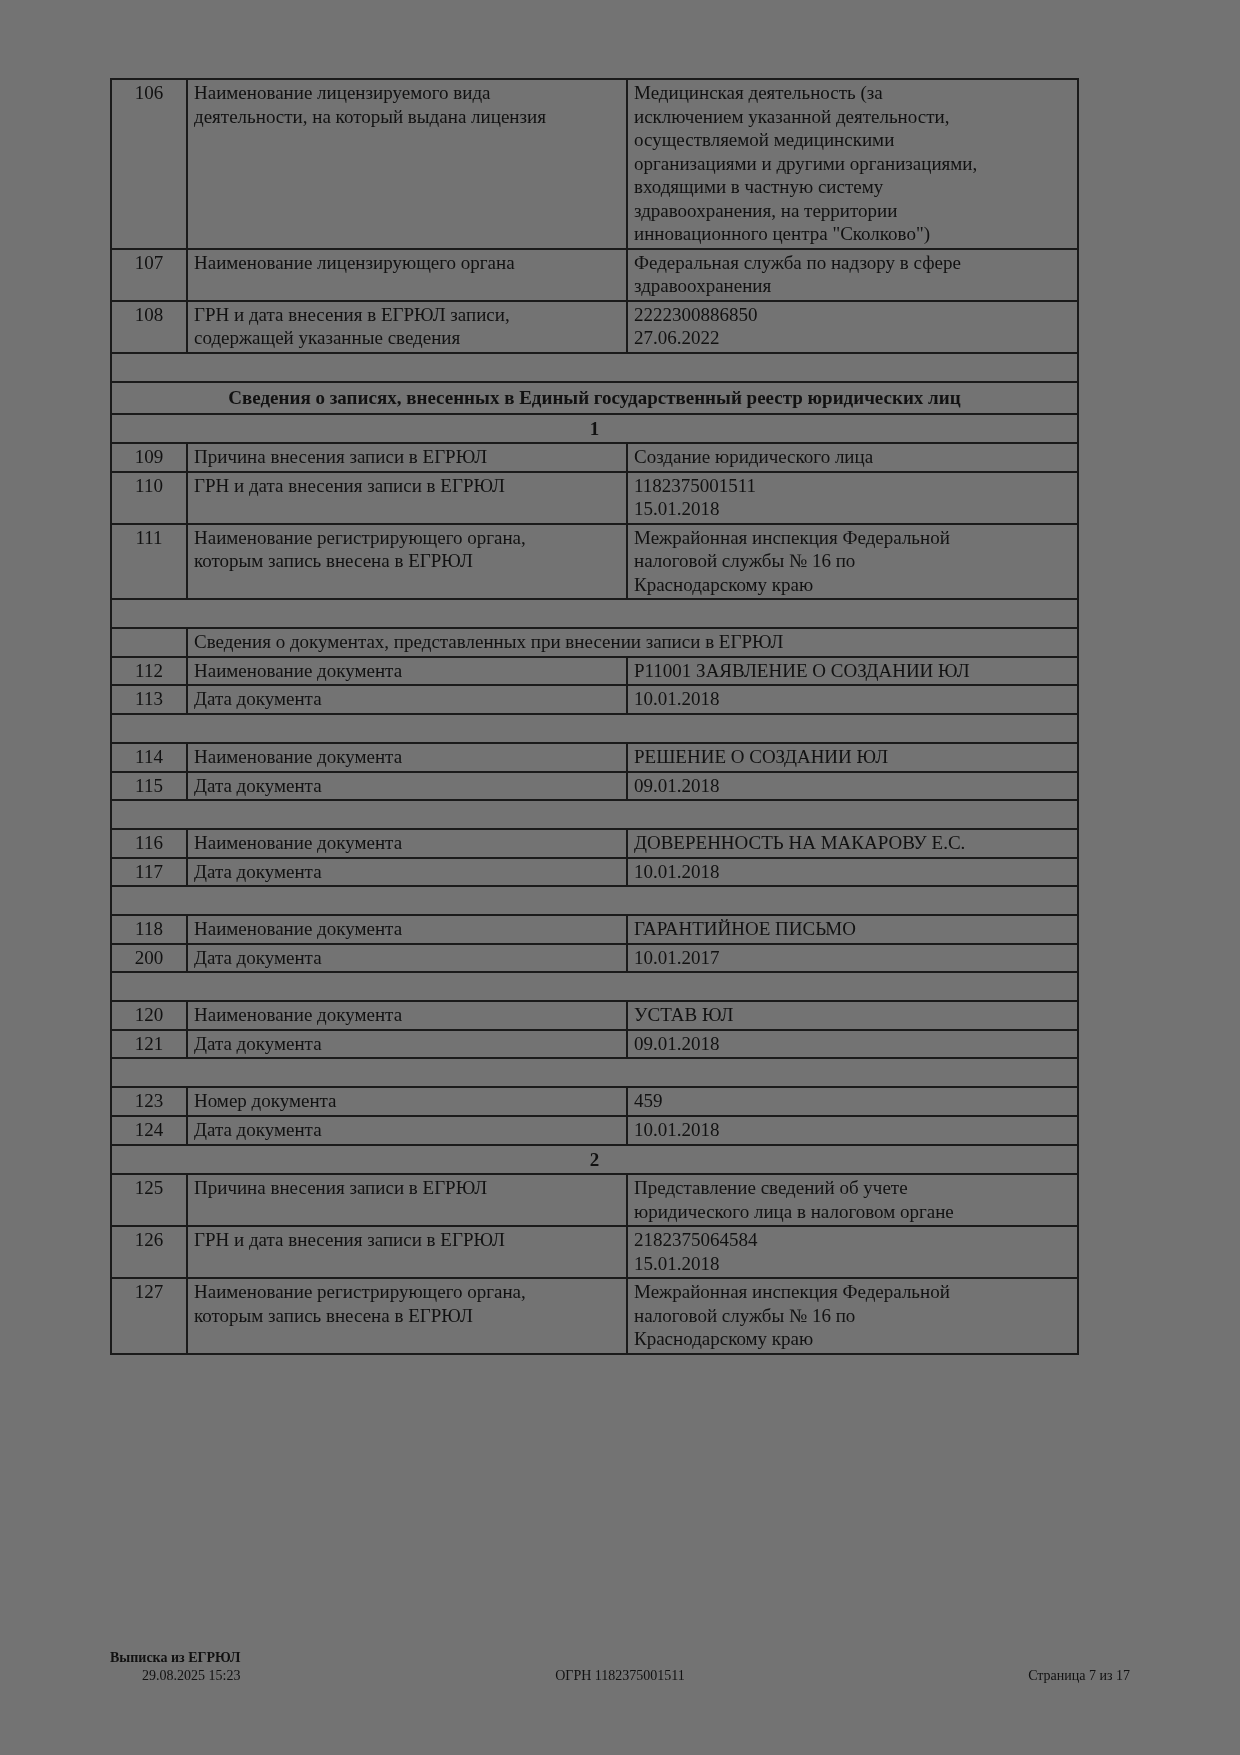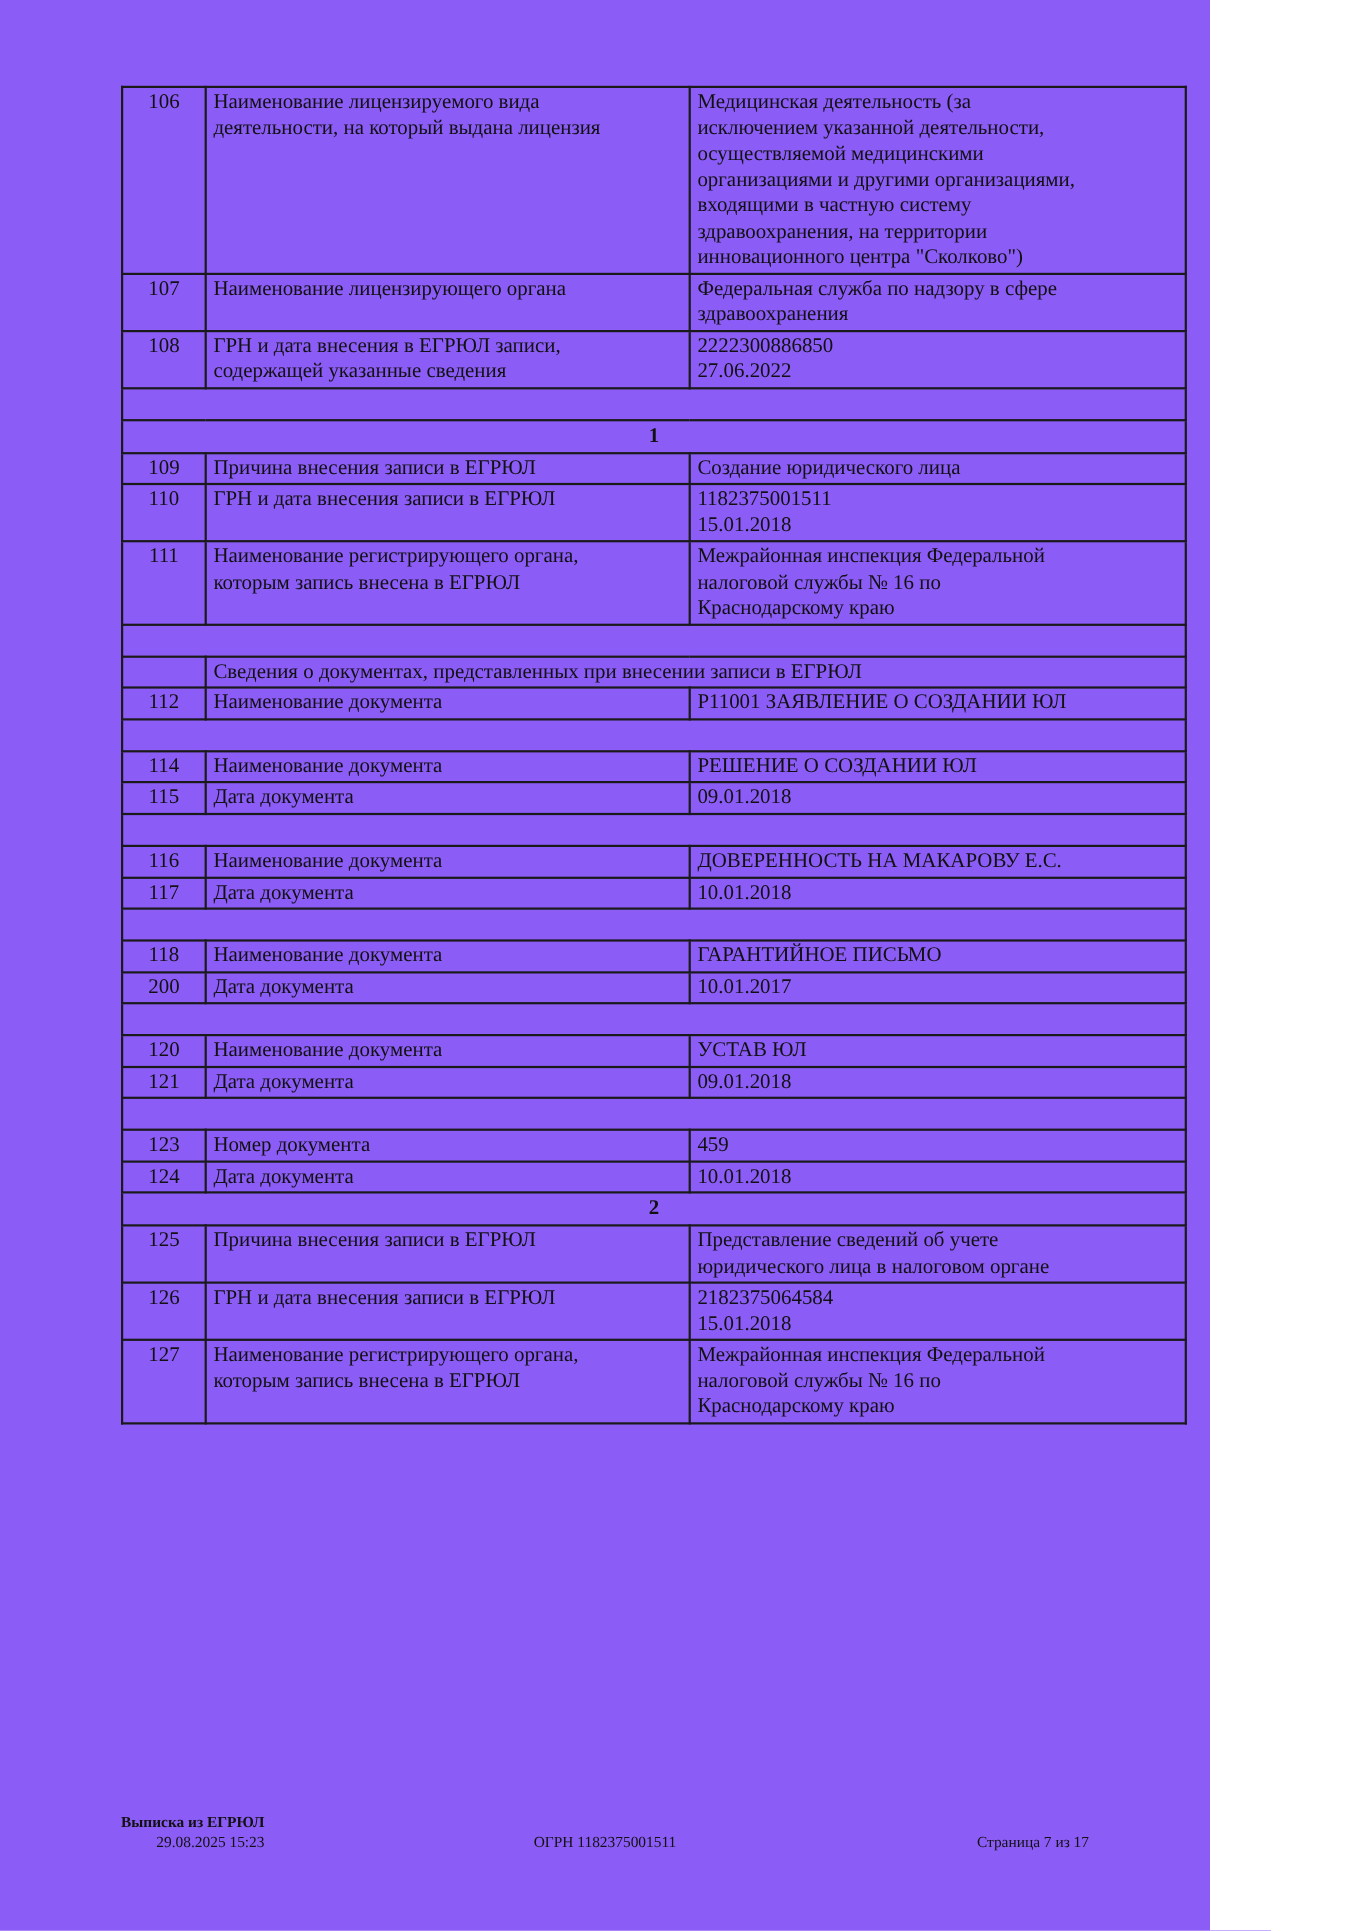--- a/index.html
+++ b/index.html
@@ -4,21 +4,21 @@
 <style>
   html,body{margin:0;padding:0;}
   body{
     width:1240px;height:1755px;
     background:#ffffff;
     font-family:"Liberation Serif", serif;
     color:#111;
     position:relative;
   }
   .page{
-    position:absolute;left:0;top:0;width:1100px;height:1755px;background:#8b5cf6;
+    position:absolute;left:0;top:0;width:1240px;height:1755px;background:#737373;
   }
   table.egrul{
     position:absolute;
     left:110px;top:78px;
     width:925px;
     border-collapse:collapse;
     table-layout:fixed;
   }
   table.egrul td{
     border:2px solid #1a1a1a;
@@ -87,20 +87,23 @@
         <tr class="row-data">
           <td class="col-num">108</td>
           <td class="col-label">ГРН и дата внесения в ЕГРЮЛ записи,
 содержащей указанные сведения</td>
           <td class="col-value">2222300886850
 27.06.2022</td>
         </tr>
         <tr class="row-spacer">
           <td colspan="3"></td>
         </tr>
+        <tr class="row-section">
+          <td colspan="3">Сведения о записях, внесенных в Единый государственный реестр юридических лиц</td>
+        </tr>
         <tr class="row-group">
           <td colspan="3">1</td>
         </tr>
         <tr class="row-data">
           <td class="col-num">109</td>
           <td class="col-label">Причина внесения записи в ЕГРЮЛ</td>
           <td class="col-value">Создание юридического лица</td>
         </tr>
         <tr class="row-data">
           <td class="col-num">110</td>
@@ -120,20 +123,25 @@
           <td colspan="3"></td>
         </tr>
         <tr class="row-subsection">
           <td class="col-num"></td>
           <td colspan="2" class="sub-text">Сведения о документах, представленных при внесении записи в ЕГРЮЛ</td>
         </tr>
         <tr class="row-data">
           <td class="col-num">112</td>
           <td class="col-label">Наименование документа</td>
           <td class="col-value">Р11001 ЗАЯВЛЕНИЕ О СОЗДАНИИ ЮЛ</td>
+        </tr>
+        <tr class="row-data">
+          <td class="col-num">113</td>
+          <td class="col-label">Дата документа</td>
+          <td class="col-value">10.01.2018</td>
         </tr>
         <tr class="row-spacer">
           <td colspan="3"></td>
         </tr>
         <tr class="row-data">
           <td class="col-num">114</td>
           <td class="col-label">Наименование документа</td>
           <td class="col-value">РЕШЕНИЕ О СОЗДАНИИ ЮЛ</td>
         </tr>
         <tr class="row-data">

